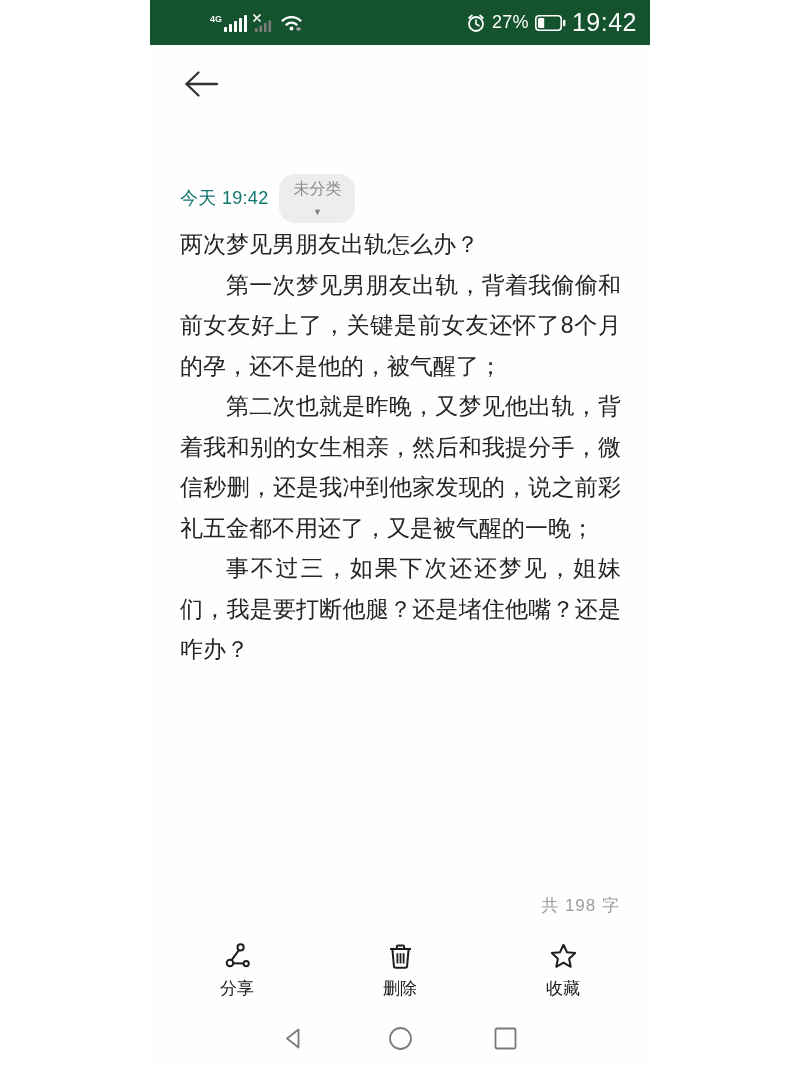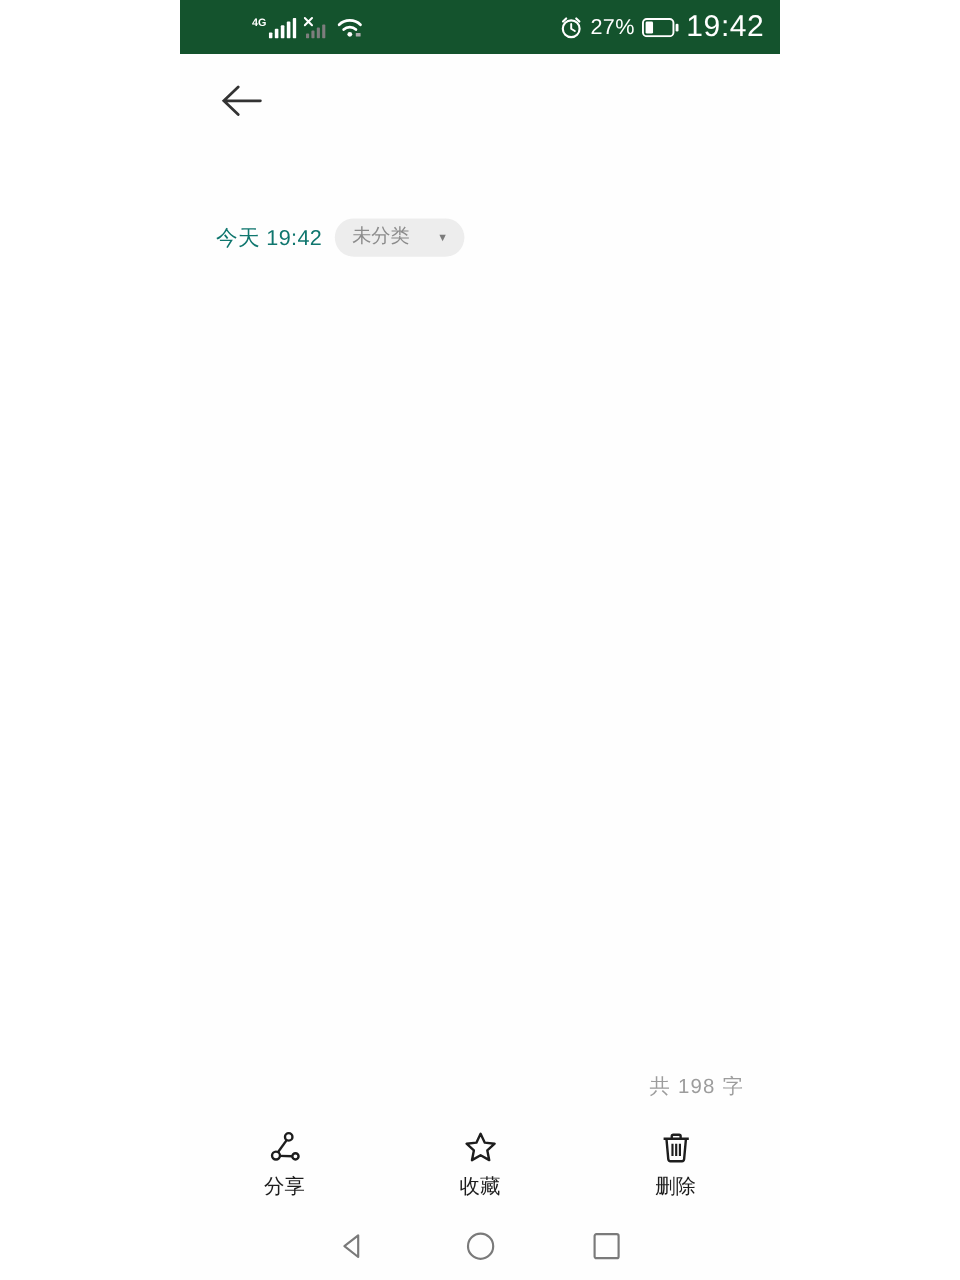--- a/index.html
+++ b/index.html
@@ -36,23 +36,23 @@
     position: absolute; left: 30px; top: 122px; width: 445px; margin: 0;
     font-size: 36px; font-weight: 700; letter-spacing: 0.8px;
     color: #141414; white-space: nowrap;
   }
   .meta {
     position: absolute; left: 30px; top: 183px;
     display: flex; align-items: center; gap: 11px; height: 30px;
   }
   .date { font-size: 18px; color: #0f766e; letter-spacing: 0.3px; }
   .pill {
-    display: flex; align-items: center; gap: 23px;
+    display: flex; align-items: center; gap: 7px;
     background: #ededed; border: none; border-radius: 16px;
-    padding: 5px 14px 6px 14px; cursor: pointer;
+    padding: 5px 14px 6px 14px; cursor: pointer; flex-direction: column;
   }
   .pill-label { font-size: 16px; color: #8c8c8c; }
   .caret { font-size: 9px; color: #7c7c7c; }
   
   .note-body {
     position: absolute; left: 30px; top: 224px; width: 441px;
     font-size: 23px; line-height: 40.5px; color: #242424;
     text-align: justify; cursor: text;
   }
   .note-body p { margin: 0; }
@@ -133,49 +133,55 @@
 
 
   <div class="meta">
     <span class="date">今天 19:42</span>
     <button class="pill">
       <span class="pill-label">未分类</span>
       <span class="caret">▼</span>
     </button>
   </div>
 
+  <div class="note-body">
+    <p>两次梦见男朋友出轨怎么办？</p>
+    <p class="indent">第一次梦见男朋友出轨，背着我偷偷和前女友好上了，关键是前女友还怀了8个月的孕，还不是他的，被气醒了；</p>
+    <p class="indent">第二次也就是昨晚，又梦见他出轨，背着我和别的女生相亲，然后和我提分手，微信秒删，还是我冲到他家发现的，说之前彩礼五金都不用还了，又是被气醒的一晚；</p>
+    <p class="indent">事不过三，如果下次还还梦见，姐妹们，我是要打断他腿？还是堵住他嘴？还是咋办？</p>
+  </div>
 
   <div class="word-count">共 198 字</div>
 
   <div class="toolbar">
     <button class="tool-item">
       <svg width="27" height="28" viewBox="0 0 27 28">
         <circle cx="16.6" cy="5.4" r="3.1" stroke="#1d1d1d" stroke-width="2" fill="none"></circle>
         <circle cx="6" cy="21" r="3.3" stroke="#1d1d1d" stroke-width="2" fill="none"></circle>
         <circle cx="22.2" cy="21.6" r="2.6" stroke="#1d1d1d" stroke-width="2" fill="none"></circle>
         <path d="M14.9 8.1 L7.6 18.2" stroke="#1d1d1d" stroke-width="2"></path>
         <path d="M9.3 21.2 L19.5 21.5" stroke="#1d1d1d" stroke-width="2"></path>
       </svg>
       <span class="tool-label">分享</span>
     </button>
     <button class="tool-item">
-      <svg width="29" height="28" viewBox="0 0 29 28">
-        <path d="M14.5 2.8 L18 10.2 L26.2 11.1 L20.1 16.7 L21.7 24.8 L14.5 20.7 L7.3 24.8 L8.9 16.7 L2.8 11.1 L11 10.2 Z" stroke="#1d1d1d" stroke-width="2" fill="none" stroke-linejoin="round"></path>
-      </svg>
-      <span class="tool-label">收藏</span>
-    </button>
-    <button class="tool-item">
       <svg width="25" height="28" viewBox="0 0 25 28">
         <path d="M2 7 H23" stroke="#1d1d1d" stroke-width="2"></path>
         <path d="M8.8 6.8 V4.9 Q8.8 3.6 10.1 3.6 H14.9 Q16.2 3.6 16.2 4.9 V6.8" stroke="#1d1d1d" stroke-width="2" fill="none"></path>
         <path d="M4.4 7.2 L5.9 24 Q6.05 25.7 7.7 25.7 H17.3 Q18.95 25.7 19.1 24 L20.6 7.2" stroke="#1d1d1d" stroke-width="2" fill="none"></path>
         <path d="M9.4 11.2 V21.4 M12.5 11.2 V21.4 M15.6 11.2 V21.4" stroke="#1d1d1d" stroke-width="1.8"></path>
       </svg>
       <span class="tool-label">删除</span>
     </button>
+    <button class="tool-item">
+      <svg width="29" height="28" viewBox="0 0 29 28">
+        <path d="M14.5 2.8 L18 10.2 L26.2 11.1 L20.1 16.7 L21.7 24.8 L14.5 20.7 L7.3 24.8 L8.9 16.7 L2.8 11.1 L11 10.2 Z" stroke="#1d1d1d" stroke-width="2" fill="none" stroke-linejoin="round"></path>
+      </svg>
+      <span class="tool-label">收藏</span>
+    </button>
   </div>
 
   <div class="navbar">
     <button class="nav-btn">
       <svg width="27" height="27" viewBox="0 0 27 27">
         <path d="M17.5 4.5 V22.5 L6 13.5 Z" stroke="#7a7a7a" stroke-width="1.8" fill="none" stroke-linejoin="round"></path>
       </svg>
     </button>
     <button class="nav-btn">
       <svg width="27" height="27" viewBox="0 0 27 27">

